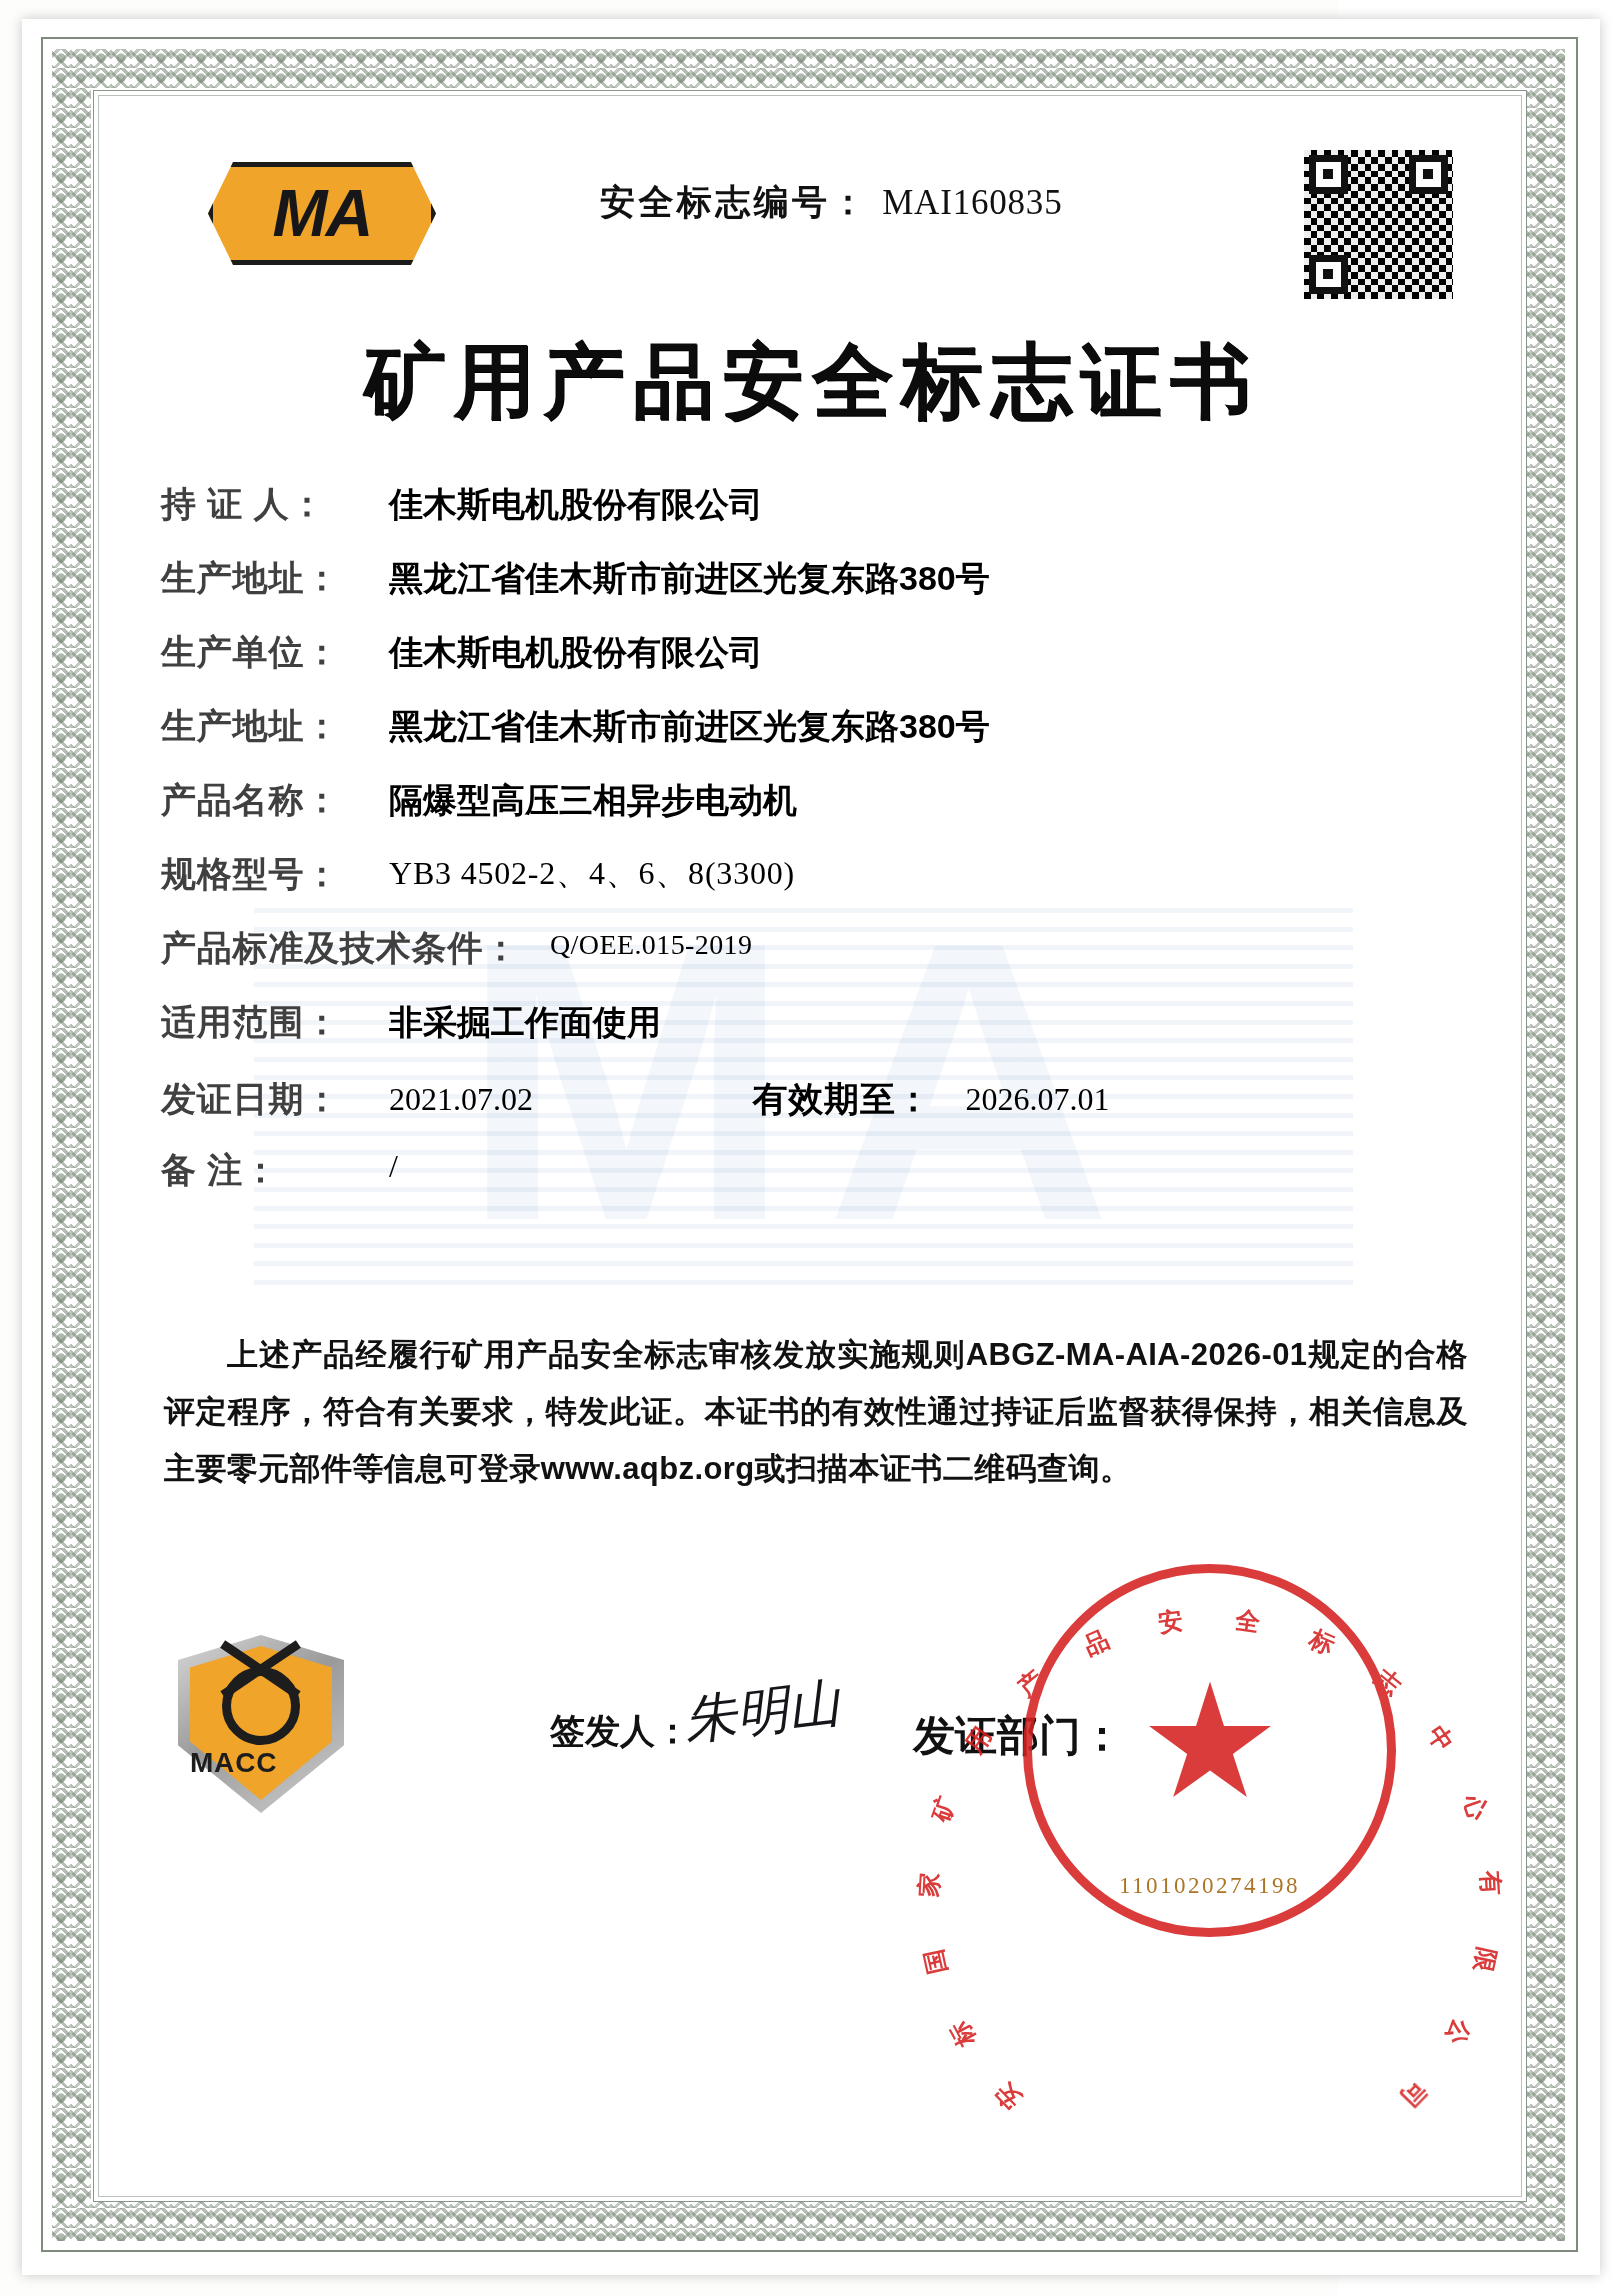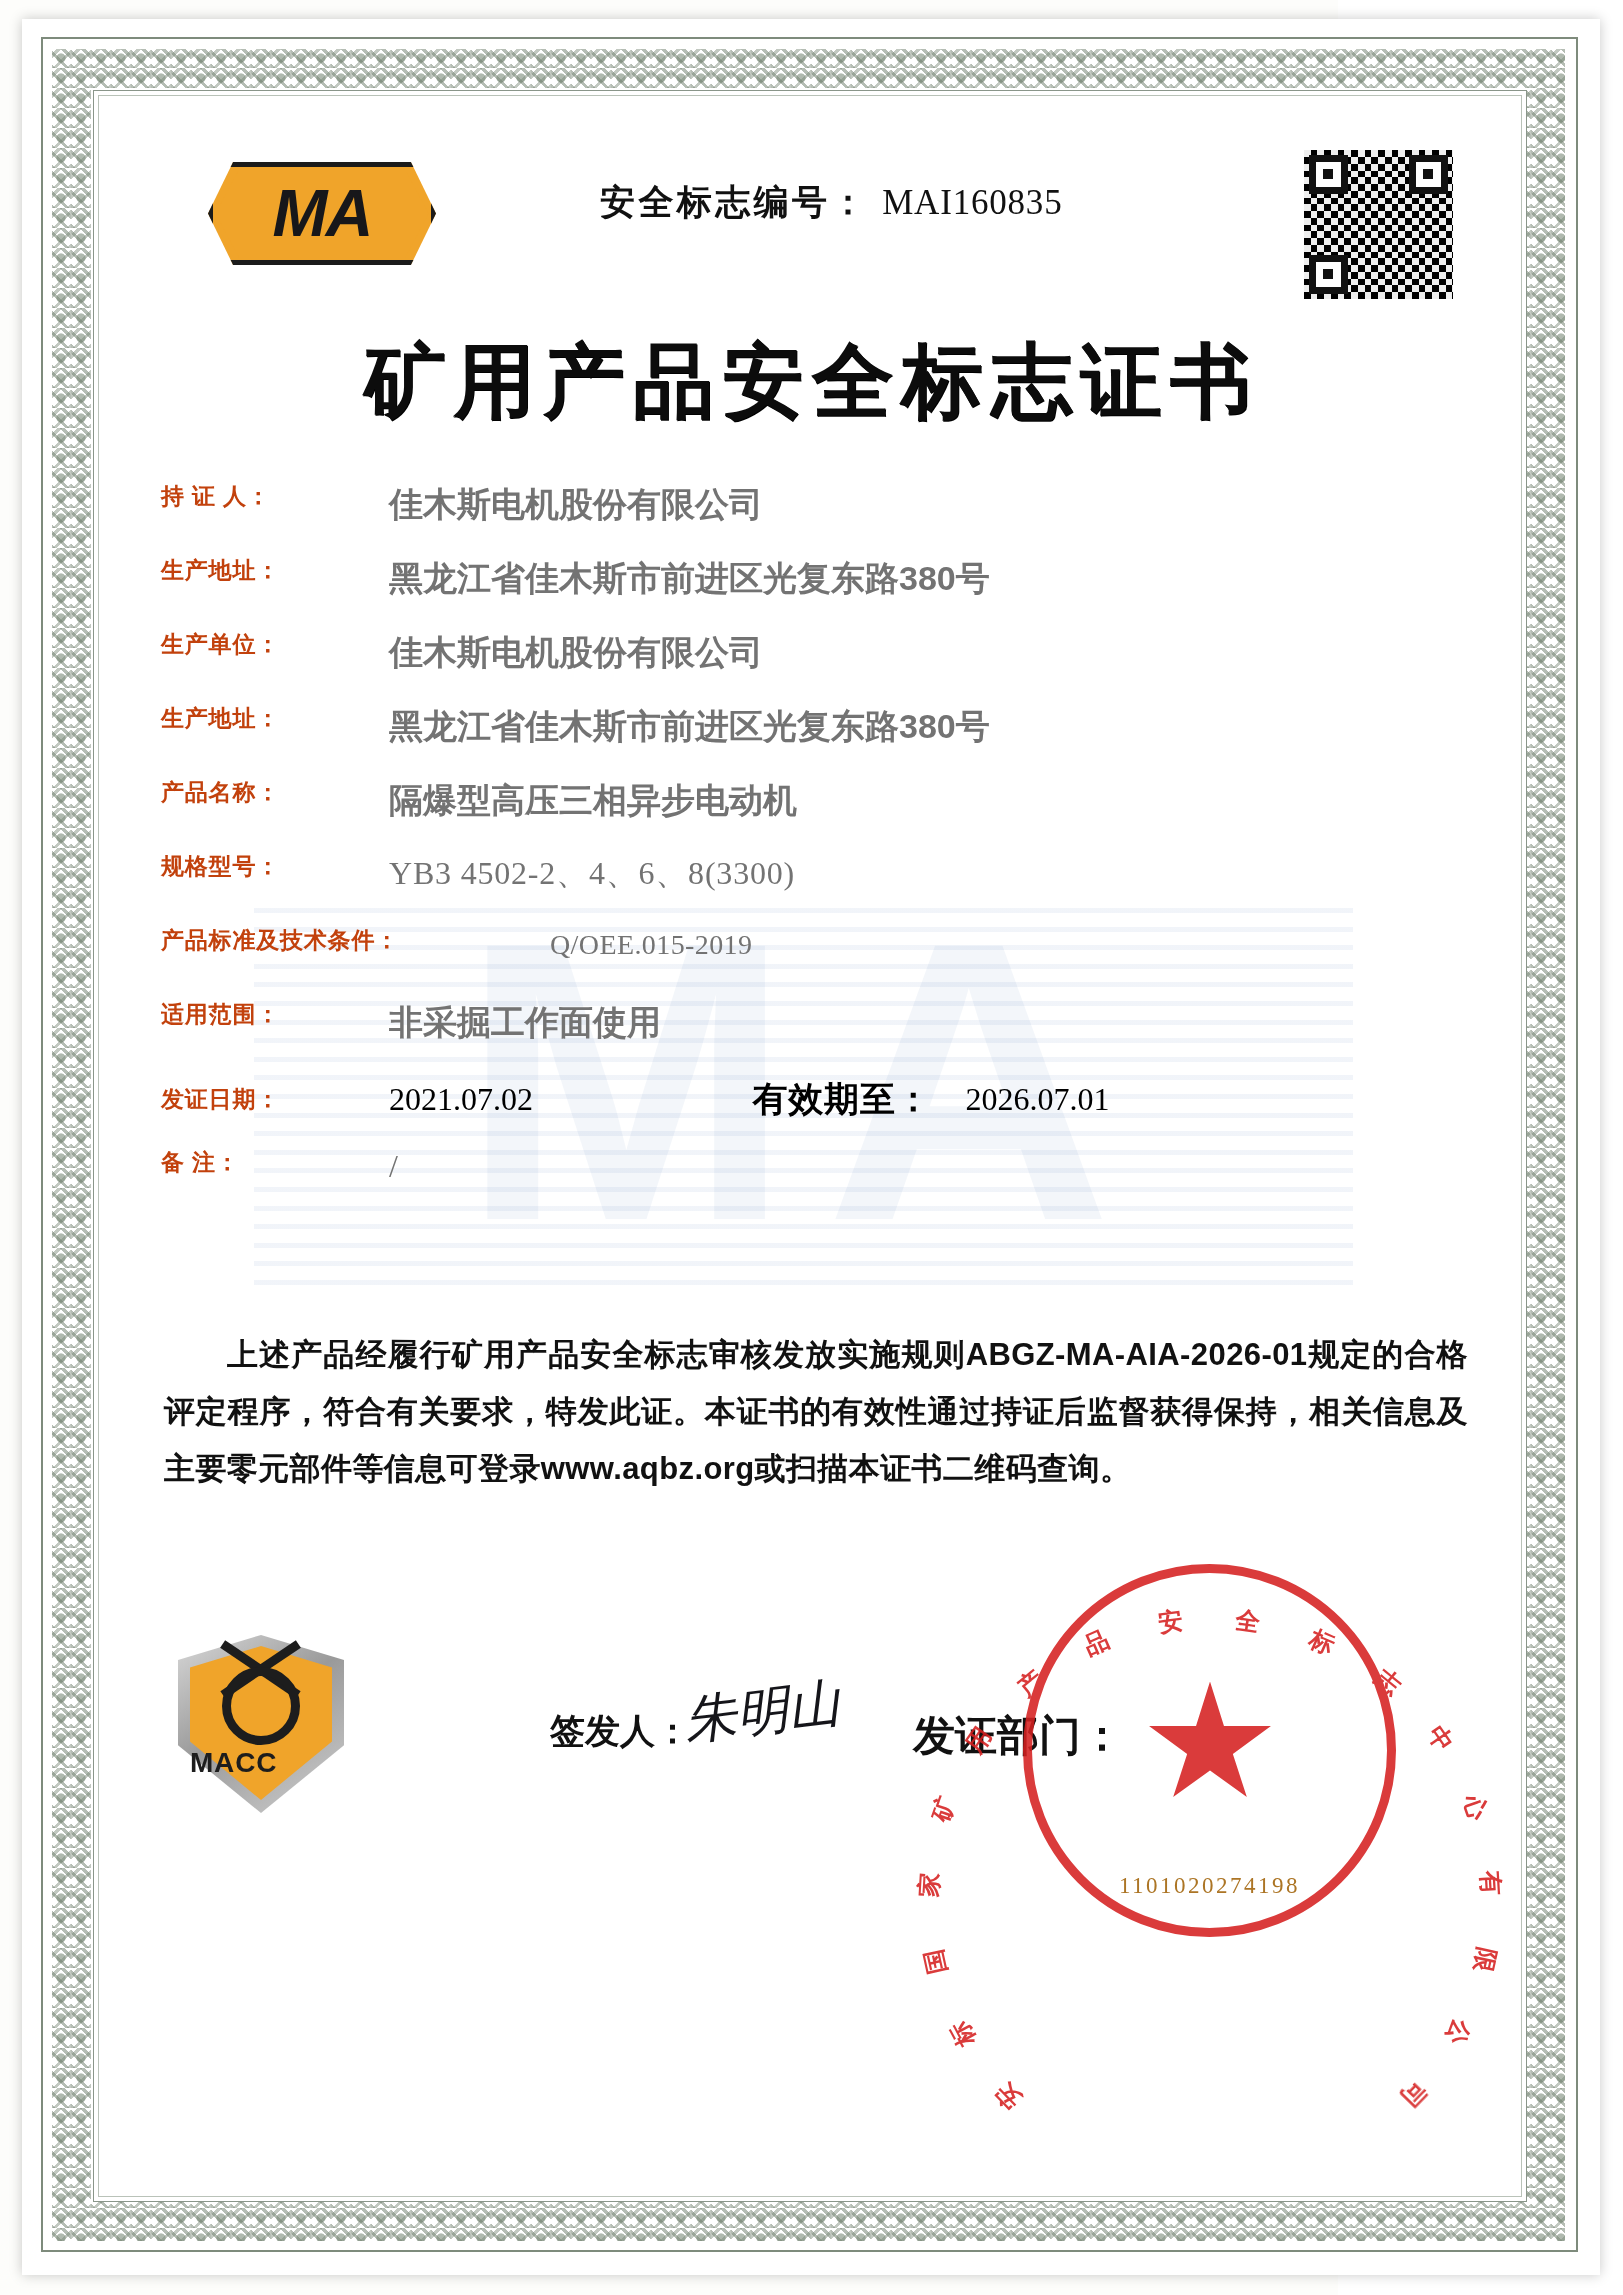--- a/index.html
+++ b/index.html
@@ -209,35 +209,35 @@
   }
   .field-row {
     display: flex;
     align-items: flex-start;
     margin-bottom: 22px;
     min-height: 52px;
   }
   .field-label {
     font-family: "Liberation Sans", sans-serif;
     font-weight: bold;
-    font-size: 23px;
-    color: #c2410c;
+    font-size: 35px;
+    color: #404040;
     white-space: nowrap;
     width: 228px;
     flex: 0 0 auto;
     letter-spacing: 0.8px;
   }
   .field-label.wide {
     width: 389px;
   }
   .field-value {
     font-family: "Liberation Sans", sans-serif;
     font-weight: bold;
     font-size: 34px;
-    color: #737373;
+    color: #000000;
     letter-spacing: 0px;
     padding-top: 0.8px;
   }
   .field-value.mono {
     font-family: "Liberation Serif", serif;
     font-weight: normal;
     font-size: 32px;
     letter-spacing: 0.8px;
   }
   .field-value.small {

